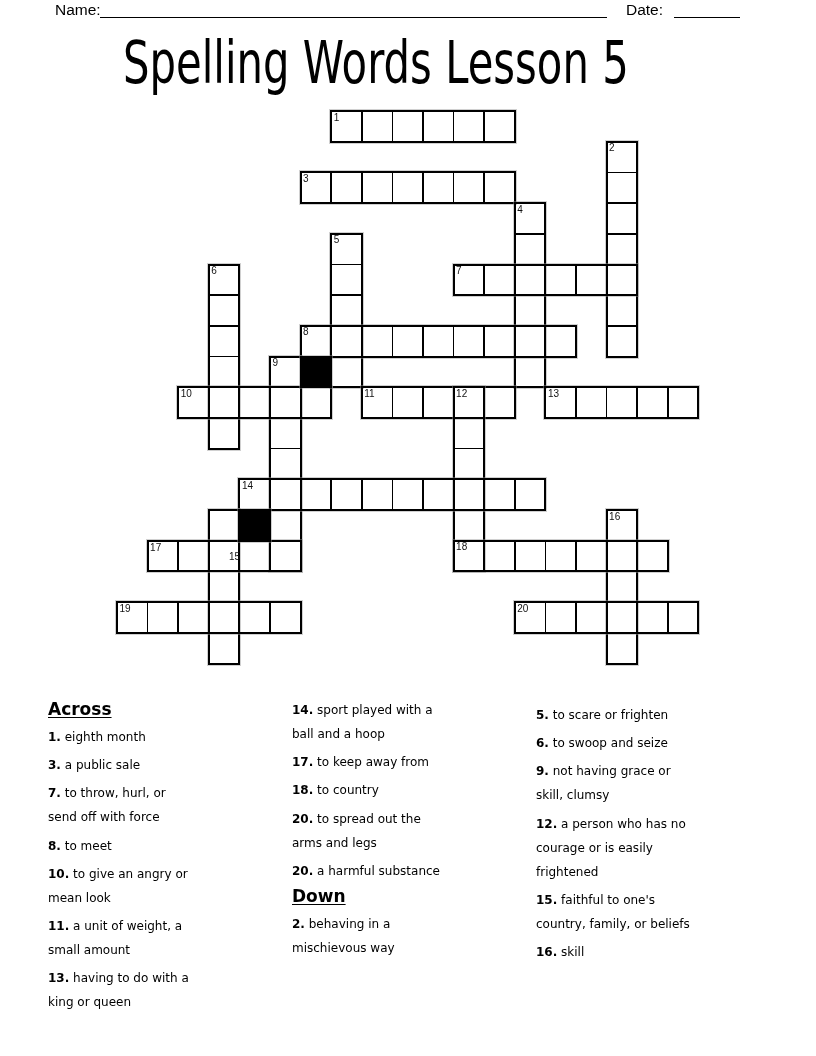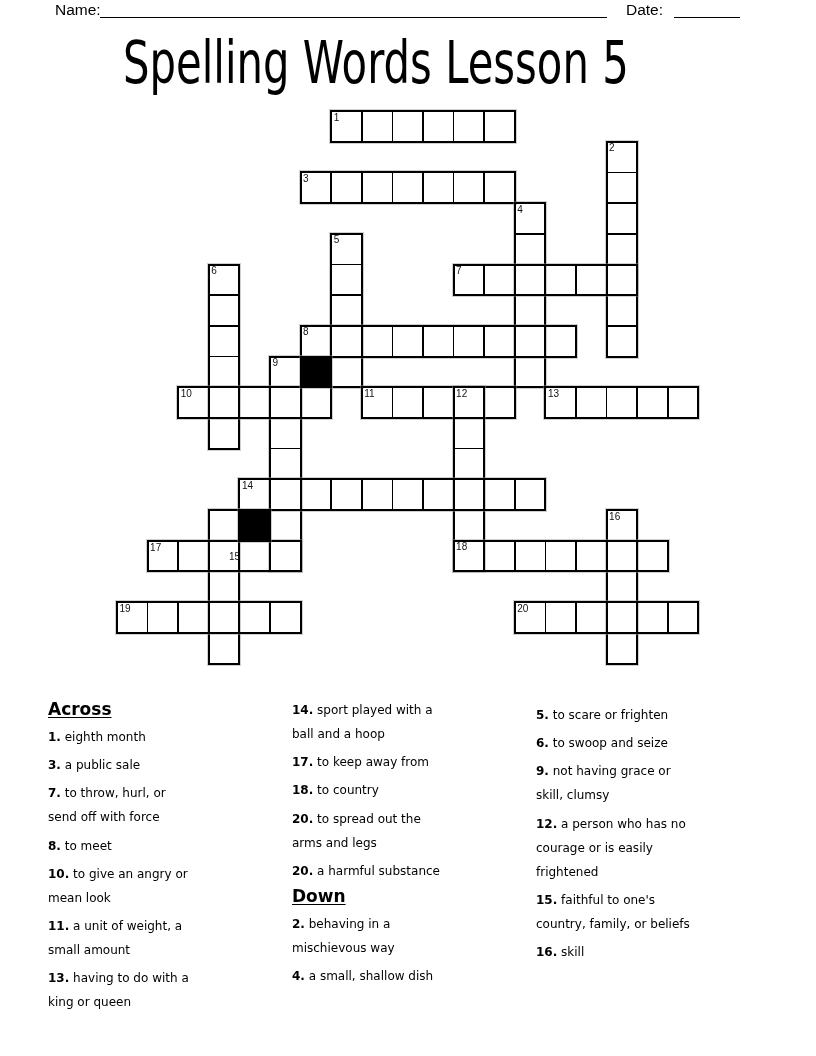--- a/index.html
+++ b/index.html
@@ -236,21 +236,20 @@
       <div class="clue"><span class="clue-num">14.</span><span class="clue-text"> sport played with a
 ball and a hoop</span></div>
       <div class="clue"><span class="clue-num">17.</span><span class="clue-text"> to keep away from</span></div>
       <div class="clue"><span class="clue-num">18.</span><span class="clue-text"> to country</span></div>
       <div class="clue"><span class="clue-num">20.</span><span class="clue-text"> to spread out the
 arms and legs</span></div>
       <div class="clue"><span class="clue-num">20.</span><span class="clue-text"> a harmful substance</span></div>
       <div class="clue-heading">Down</div>
       <div class="clue"><span class="clue-num">2.</span><span class="clue-text"> behaving in a
 mischievous way</span></div>
-      <div class="clue"><span class="clue-num">4.</span><span class="clue-text"> a small, shallow dish</span></div>
     </div>
     <div class="clue-col" style="left: 536px; top: 703px; width: 252px;">
       <div class="clue"><span class="clue-num">5.</span><span class="clue-text"> to scare or frighten</span></div>
       <div class="clue"><span class="clue-num">6.</span><span class="clue-text"> to swoop and seize</span></div>
       <div class="clue"><span class="clue-num">9.</span><span class="clue-text"> not having grace or
 skill, clumsy</span></div>
       <div class="clue"><span class="clue-num">12.</span><span class="clue-text"> a person who has no
 courage or is easily
 frightened</span></div>
       <div class="clue"><span class="clue-num">15.</span><span class="clue-text"> faithful to one's

